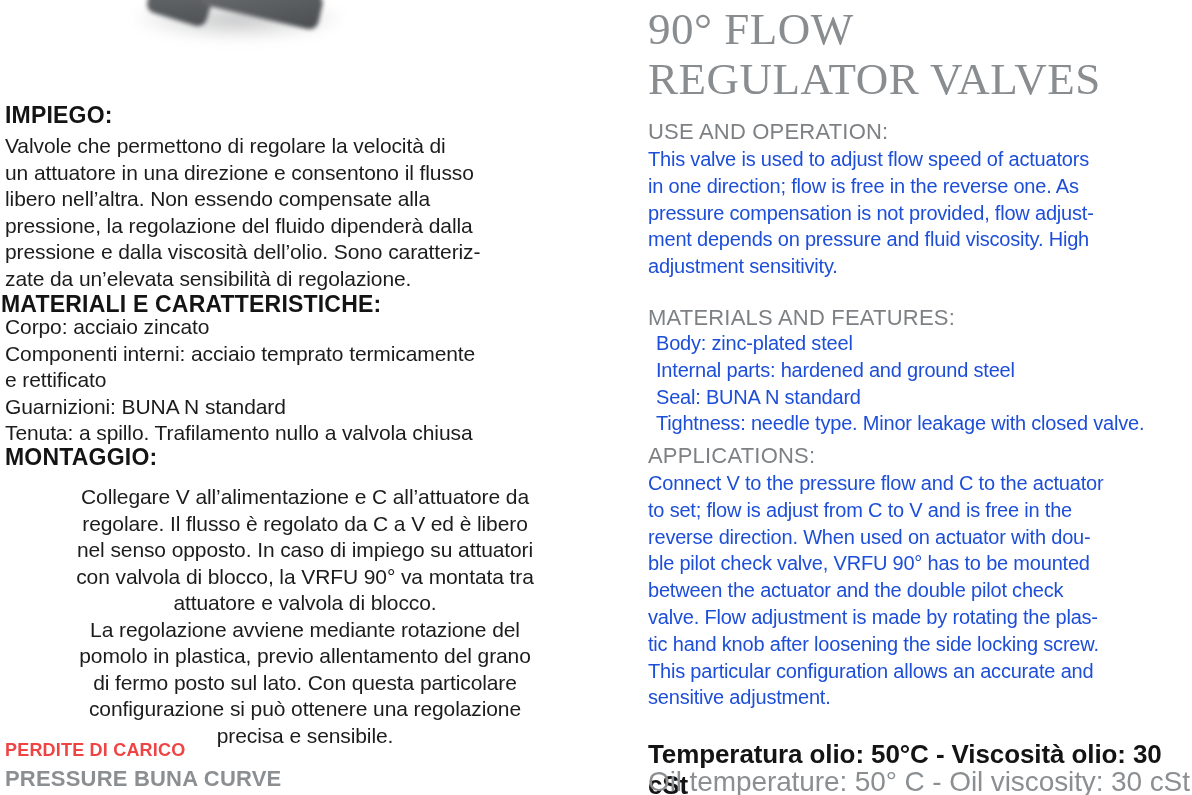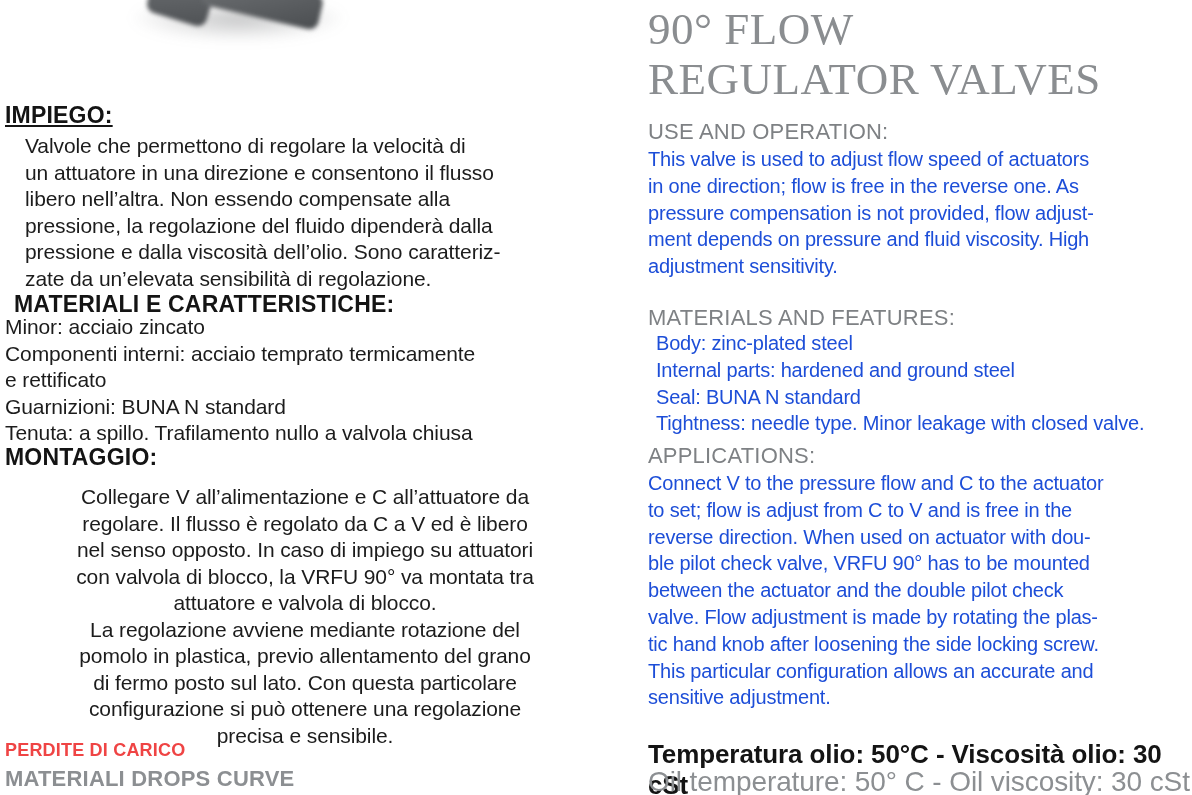--- a/index.html
+++ b/index.html
@@ -50,23 +50,23 @@
   .doc-title {
     font-size:45px; line-height:50px; color:#8a8d90; font-weight:normal;
     letter-spacing:0.5px; white-space:pre-line;font-family:Liberation Serif, serif;
   }
   .caption-it { font-size:18px; font-weight:bold; color:#ef4444; letter-spacing:0.2px; }
   .caption-en { font-size:22px; font-weight:bold; color:#8c8f92; letter-spacing:0.2px; }
   .footer-it  { font-size:26px; font-weight:bold; color:#141414; letter-spacing:-0.1px; }
   .footer-en  { font-size:28px; color:#8c8f92; letter-spacing:-0.1px; }
 
   
-  .l-h1   { left:5px;  top:102px;text-decoration:underline; }
-  .l-b1   { left:5px;  top:133px; width:600px;margin-left:20px; }
-  .l-h2   { left:14px;  top:291px;text-align:right; }
+  .l-h1   { left:5px;  top:102px; }
+  .l-b1   { left:5px;  top:133px; width:600px; }
+  .l-h2   { left:1px;  top:291px;text-align:right; }
   .l-b2   { left:5px;  top:314px; width:600px; }
   .l-h3   { left:5px;  top:444px; }
   .l-b3   { left:5px;  top:484px; width:600px;text-align:center; }
   .l-cap1 { left:5px;  top:740px; }
   .l-cap2 { left:5px;  top:766px; }
 
   
   .r-title { left:648px; top:4px;   width:544px; }
   .r-h1    { left:648px; top:119px; }
   .r-b1    { left:648px; top:146px; width:544px; }
@@ -88,40 +88,40 @@
 
 <div class="abs h-black l-h1">IMPIEGO:</div>
 <div class="abs body-black l-b1">Valvole che permettono di regolare la velocità di
 un attuatore in una direzione e consentono il flusso
 libero nell’altra. Non essendo compensate alla
 pressione, la regolazione del fluido dipenderà dalla
 pressione e dalla viscosità dell’olio. Sono caratteriz-
 zate da un’elevata sensibilità di regolazione.</div>
 
 <div class="abs h-black l-h2">MATERIALI E CARATTERISTICHE:</div>
-<div class="abs body-black l-b2">Minor: acciaio zincato
+<div class="abs body-black l-b2">Corpo: acciaio zincato
 Componenti interni: acciaio temprato termicamente
 e rettificato
 Guarnizioni: BUNA N standard
 Tenuta: a spillo. Trafilamento nullo a valvola chiusa</div>
 
 <div class="abs h-black l-h3">MONTAGGIO:</div>
 <div class="abs body-black l-b3">Collegare V all’alimentazione e C all’attuatore da
 regolare. Il flusso è regolato da C a V ed è libero
 nel senso opposto. In caso di impiego su attuatori
 con valvola di blocco, la VRFU 90° va montata tra
 attuatore e valvola di blocco.
 La regolazione avviene mediante rotazione del
 pomolo in plastica, previo allentamento del grano
 di fermo posto sul lato. Con questa particolare
 configurazione si può ottenere una regolazione
 precisa e sensibile.</div>
 
 <div class="abs caption-it l-cap1">PERDITE DI CARICO</div>
-<div class="abs caption-en l-cap2">MATERIALI DROPS CURVE</div>
+<div class="abs caption-en l-cap2">PRESSURE BUNA CURVE</div>
 
 <div class="abs doc-title r-title">90° FLOW
 REGULATOR VALVES</div>
 
 <div class="abs h-gray r-h1">USE AND OPERATION:</div>
 <div class="abs body-gray r-b1">This valve is used to adjust flow speed of actuators
 in one direction; flow is free in the reverse one. As
 pressure compensation is not provided, flow adjust-
 ment depends on pressure and fluid viscosity. High
 adjustment sensitivity.</div>

